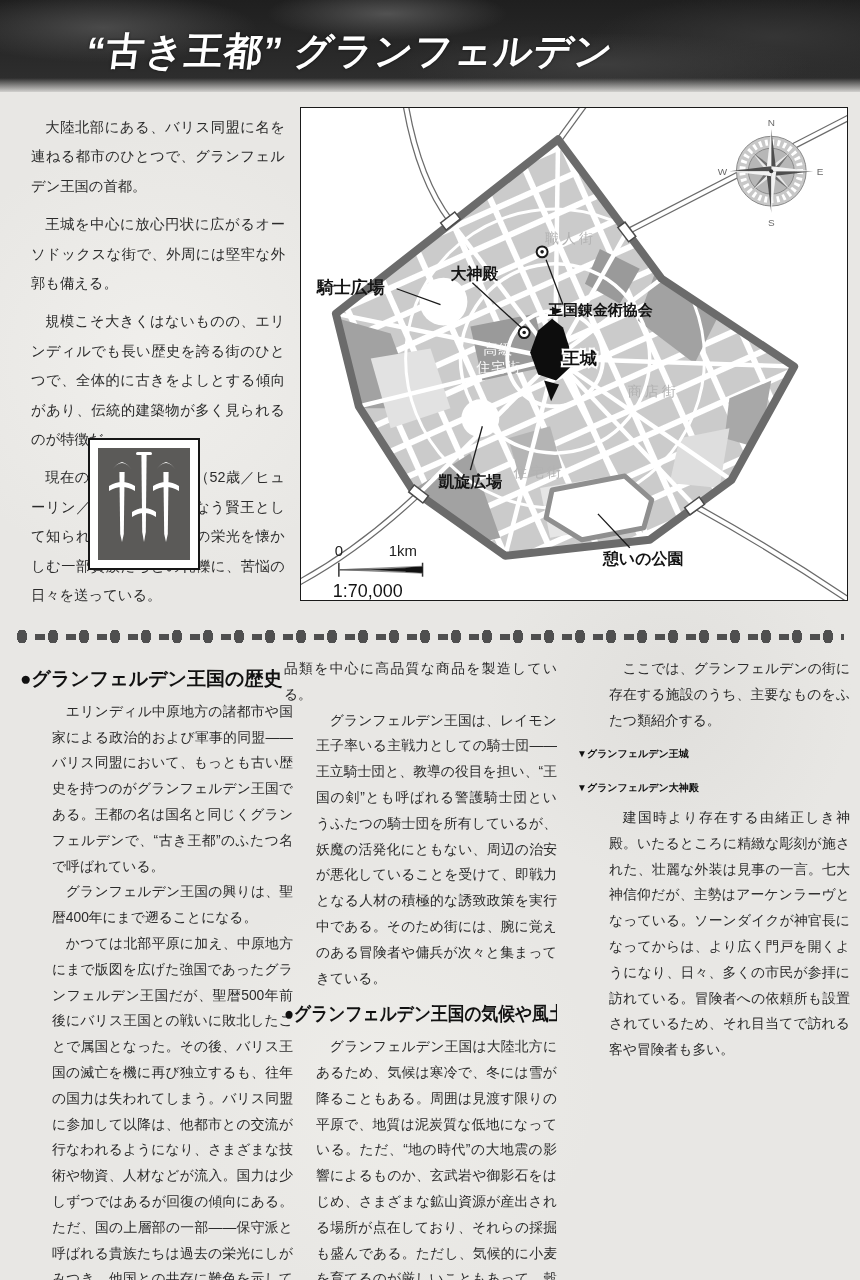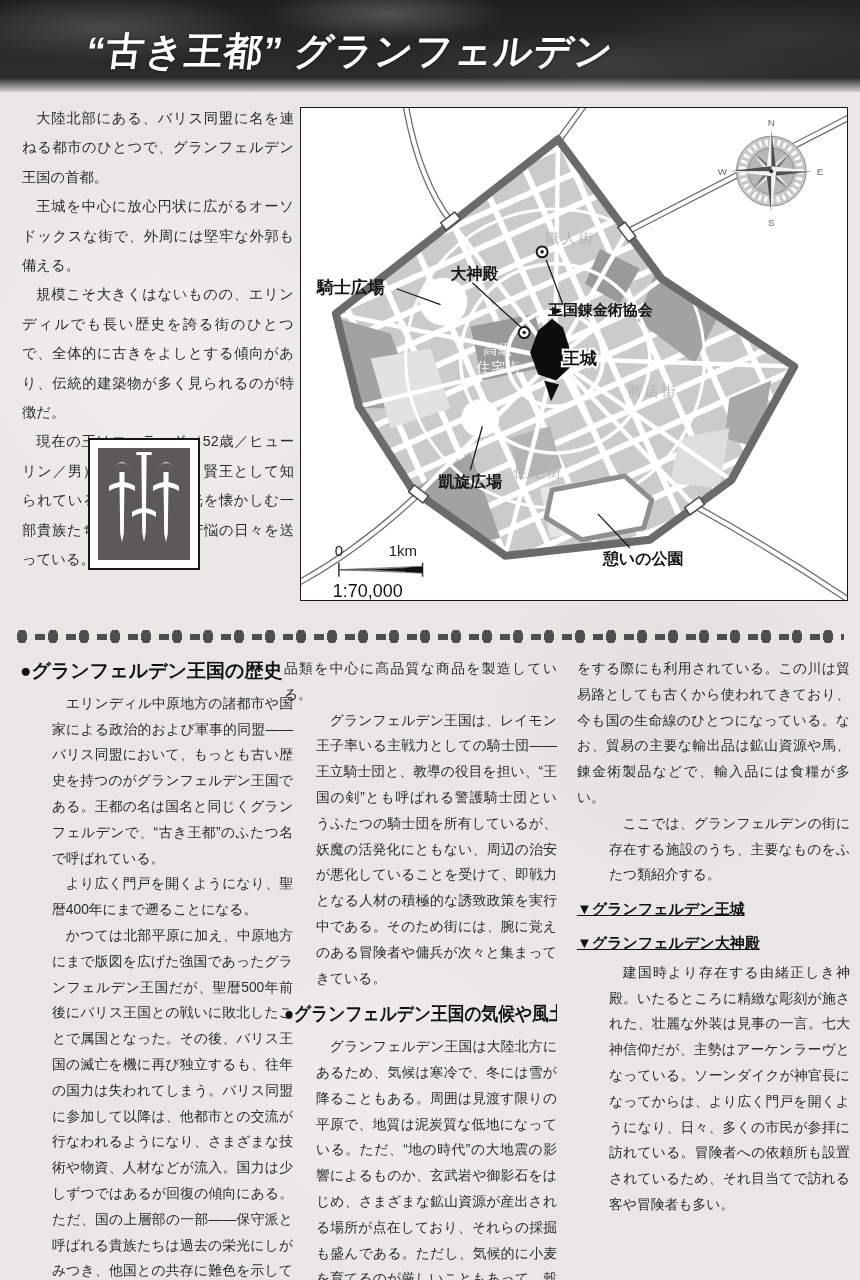--- a/index.html
+++ b/index.html
@@ -26,21 +26,21 @@
   .banner:after{content:"";position:absolute;left:0;right:0;bottom:-2px;height:16px;
     background:linear-gradient(rgba(232,231,228,0), #e8e7e4);}
   .banner-title{
     position:absolute;left:0;right:160px;top:26px;text-align:center;
     color:#ffffff;font-size:38px;font-weight:bold;letter-spacing:1px;
     transform:skewX(-7deg);text-shadow:0 0 3px rgba(0,0,0,.6);white-space:nowrap;
   }
   
   .intro{position:absolute;left:22px;top:104px;width:272px;
     font-size:14.3px;line-height:29.4px;text-align:justify;}
-  .intro p{margin:0;text-indent:1em;}
+  .intro p{margin:9px;text-indent:1em;}
   
   .map-panel{position:absolute;left:300px;top:107px;width:548px;height:494px;
     background:#ffffff;border:1.5px solid #1a1a1a;box-sizing:border-box;}
   .map-svg{display:block;width:100%;height:100%;}
   .map-svg text{font-family:"Liberation Sans",sans-serif;}
   .lbl-b{font-weight:bold;fill:#141414;}
   .lbl-g{fill:#b2b2b2;letter-spacing:3px;}
   .lbl-w{fill:#fbfbfb;letter-spacing:1px;}
   .lbl-castle{font-weight:bold;fill:#101010;stroke:#ffffff;stroke-width:4px;paint-order:stroke;}
   .serif{font-family:"Liberation Serif",serif;}
@@ -56,23 +56,23 @@
     background-size:31px 15px, 31px 6px;
     background-position:0 0, 0 4.5px;
     background-repeat:repeat-x;}
   
   .col{position:absolute;top:656px;width:273px;height:624px;overflow:hidden;
     font-size:13.8px;line-height:25.8px;text-align:justify;}
   .col p{margin:0;}
   .col p.ind{text-indent:1em;margin-left:32px;}
   .h{margin:10px 0 7px;font-size:19px;font-weight:bold;color:#111;
      white-space:nowrap;transform-origin:left center;}
-  .h.first{margin-top:2px;}
+  .h.first{margin-top:10px;}
   .h.squeeze{transform:scaleX(0.88);}
-  .sh{margin:8px 0 4px;font-size:15px;font-weight:bold;color:#111;text-decoration:underline;}
+  .sh{margin:8px 0 4px;font-size:10px;font-weight:bold;color:#111;}
 </style>
 </head>
 <body>
 
 <div class="page">
 
   <div class="banner">
     <div class="banner-title">“古き王都” グランフェルデン</div>
   </div>
 
@@ -253,34 +253,33 @@
         </g>
       </svg>
     </div>
   </div>
 
   <div class="divider"></div>
 
   <div class="col" style="left:20px">
     <h2 class="h first">●グランフェルデン王国の歴史</h2>
     <p class="ind">エリンディル中原地方の諸都市や国家による政治的および軍事的同盟――バリス同盟において、もっとも古い歴史を持つのがグランフェルデン王国である。王都の名は国名と同じくグランフェルデンで、“古き王都”のふたつ名で呼ばれている。</p>
-    <p class="ind">より広く門戸を開くようになり、聖暦400年にまで遡ることになる。</p>
+    <p class="ind">グランフェルデン王国の興りは、聖暦400年にまで遡ることになる。</p>
     <p class="ind">かつては北部平原に加え、中原地方にまで版図を広げた強国であったグランフェルデン王国だが、聖暦500年前後にバリス王国との戦いに敗北したことで属国となった。その後、バリス王国の滅亡を機に再び独立するも、往年の国力は失われてしまう。バリス同盟に参加して以降は、他都市との交流が行なわれるようになり、さまざまな技術や物資、人材などが流入。国力は少しずつではあるが回復の傾向にある。ただ、国の上層部の一部――保守派と呼ばれる貴族たちは過去の栄光にしがみつき、他国との共存に難色を示していることが、この国の未来に暗い影を落としつつある。</p>
     <p class="ind">主な特産品は馬と錬金術製品。郊外には多数の馬場があり、いずれの場所も体格が大きく、力の強い種類の馬を育てている。また、国営の錬金術協会があり、長い歴史の中で研鑽されてきた技術を生かし、ポーションなどの薬</p>
   </div>
 
   <div class="col" style="left:284px">
     <p>品類を中心に高品質な商品を製造している。</p>
     <p class="ind">グランフェルデン王国は、レイモン王子率いる主戦力としての騎士団――王立騎士団と、教導の役目を担い、“王国の剣”とも呼ばれる警護騎士団というふたつの騎士団を所有しているが、妖魔の活発化にともない、周辺の治安が悪化していることを受けて、即戦力となる人材の積極的な誘致政策を実行中である。そのため街には、腕に覚えのある冒険者や傭兵が次々と集まってきている。</p>
     <h2 class="h squeeze">●グランフェルデン王国の気候や風土</h2>
     <p class="ind">グランフェルデン王国は大陸北方にあるため、気候は寒冷で、冬には雪が降ることもある。周囲は見渡す限りの平原で、地質は泥炭質な低地になっている。ただ、“地の時代”の大地震の影響によるものか、玄武岩や御影石をはじめ、さまざまな鉱山資源が産出される場所が点在しており、それらの採掘も盛んである。ただし、気候的に小麦を育てるのが厳しいこともあって、穀物の生産性はあまり高くない。その代わり、北方平原を利用しての畜産が盛んで、特産品の馬以外にも、食糧として山羊などが育てられている。</p>
 
   </div>
 
   <div class="col" style="left:577px">
-    <p>をする際にも利用されている。この川は貿易路としても古くから使われてきており、今も国の生命線のひとつになっている。なお、貿易の主要な輸出品は鉱山資源や馬、錬金術製品などで、輸入品には食糧が多い。</p>
     <p class="ind">ここでは、グランフェルデンの街に存在する施設のうち、主要なものをふたつ類紹介する。</p>
     <h3 class="sh">▼グランフェルデン王城</h3>
     <h3 class="sh">▼グランフェルデン大神殿</h3>
     <p class="ind">建国時より存在する由緒正しき神殿。いたるところに精緻な彫刻が施された、壮麗な外装は見事の一言。七大神信仰だが、主勢はアーケンラーヴとなっている。ソーンダイクが神官長になってからは、より広く門戸を開くようになり、日々、多くの市民が参拝に訪れている。冒険者への依頼所も設置されているため、それ目当てで訪れる客や冒険者も多い。</p>
   </div>
 
 </div>
 
 </body></html>

